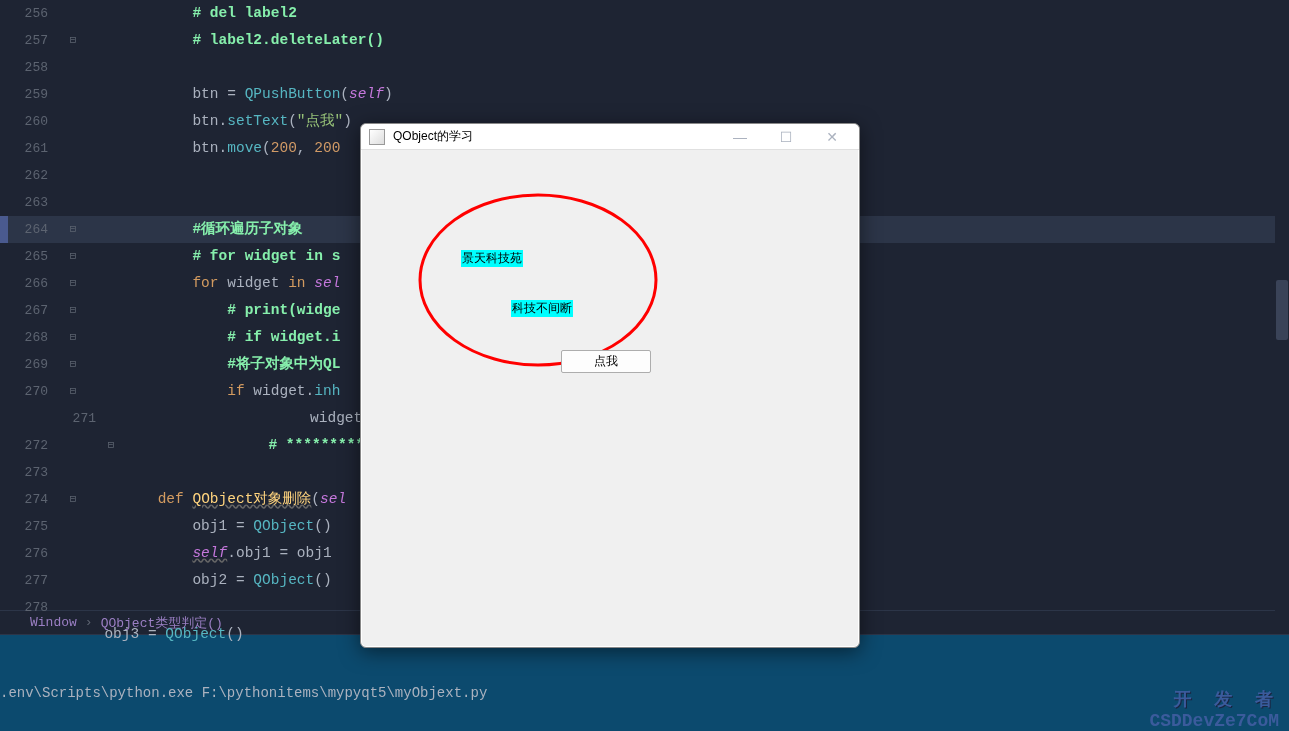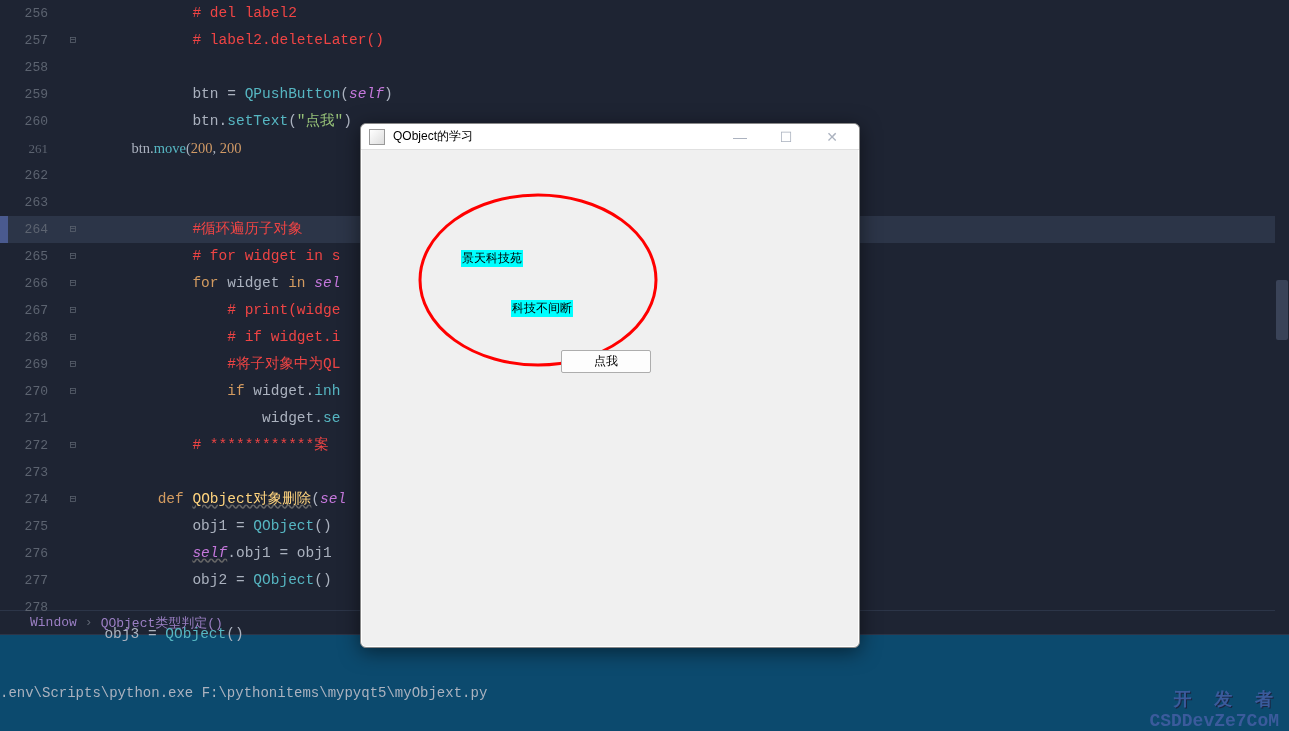--- a/index.html
+++ b/index.html
@@ -49,21 +49,21 @@
   background: #2c3548;
   z-index: 0;
 }
 .marker {
   position: absolute;
   left: 0;
   width: 8px;
   height: 27px;
   background: #4a5a8f;
 }
-.c-comment { color: #ef4444; }
+.c-comment { color: #86efac; font-weight: bold; }
 .c-key { color: #d39b60; }
 .c-func { color: #ffd47e; }
 .c-self { color: #c678dd; font-style: italic; }
 .c-str { color: #98c379; }
 .c-num { color: #d19a66; }
 .c-op { color: #abb2bf; }
 .c-id { color: #abb2bf; }
 .c-method { color: #56b6c2; }
 .c-class { color: #56b6c2; }
 .underline { text-decoration: underline wavy #666; }
@@ -226,21 +226,21 @@
       <div class="line-row" style="position: relative; z-index: 1;">
         <div class="ln">259</div>
         <div class="fold"></div>
         <div class="code">            <span class="c-id">btn </span><span class="c-op">= </span><span class="c-class">QPushButton</span><span class="c-op">(</span><span class="c-self">self</span><span class="c-op">)</span></div>
       </div>
       <div class="line-row" style="position: relative; z-index: 1;">
         <div class="ln">260</div>
         <div class="fold"></div>
         <div class="code">            <span class="c-id">btn</span><span class="c-op">.</span><span class="c-method">setText</span><span class="c-op">(</span><span class="c-str">"点我"</span><span class="c-op">)</span></div>
       </div>
-      <div class="line-row" style="position: relative; z-index: 1; font-family: Liberation Serif, serif;">
+      <div class="line-row" style="position: relative; z-index: 1;">
         <div class="ln">261</div>
         <div class="fold"></div>
         <div class="code">            <span class="c-id">btn</span><span class="c-op">.</span><span class="c-method">move</span><span class="c-op">(</span><span class="c-num">200</span><span class="c-op">, </span><span class="c-num">200</span></div>
       </div>
       <div class="line-row" style="position: relative; z-index: 1; gap: 36px;">
         <div class="ln">262</div>
         <div class="fold"></div>
         <div class="code"></div>
       </div>
       <div class="line-row" style="position: relative; z-index: 1;">
@@ -278,26 +278,26 @@
       <div class="line-row" style="position: relative; z-index: 1;">
         <div class="ln">269</div>
         <div class="fold">⊟</div>
         <div class="code">                <span class="c-comment">#将子对象中为QL</span></div>
       </div>
       <div class="line-row" style="position: relative; z-index: 1;">
         <div class="ln">270</div>
         <div class="fold">⊟</div>
         <div class="code">                <span class="c-key">if </span><span class="c-id">widget</span><span class="c-op">.</span><span class="c-method">inh</span></div>
       </div>
-      <div class="line-row" style="position: relative; z-index: 1;">
+      <div class="line-row" style="position: relative; z-index: 1; margin-left: 48px;">
         <div class="ln">271</div>
         <div class="fold"></div>
         <div class="code">                    <span class="c-id">widget</span><span class="c-op">.</span><span class="c-method">se</span></div>
       </div>
-      <div class="line-row" style="position: relative; z-index: 1;">
+      <div class="line-row" style="position: relative; z-index: 1; gap: 38px;">
         <div class="ln">272</div>
         <div class="fold">⊟</div>
         <div class="code">            <span class="c-comment"># ************案</span></div>
       </div>
       <div class="line-row" style="position: relative; z-index: 1;">
         <div class="ln">273</div>
         <div class="fold"></div>
         <div class="code"></div>
       </div>
       <div class="line-row" style="position: relative; z-index: 1;">

